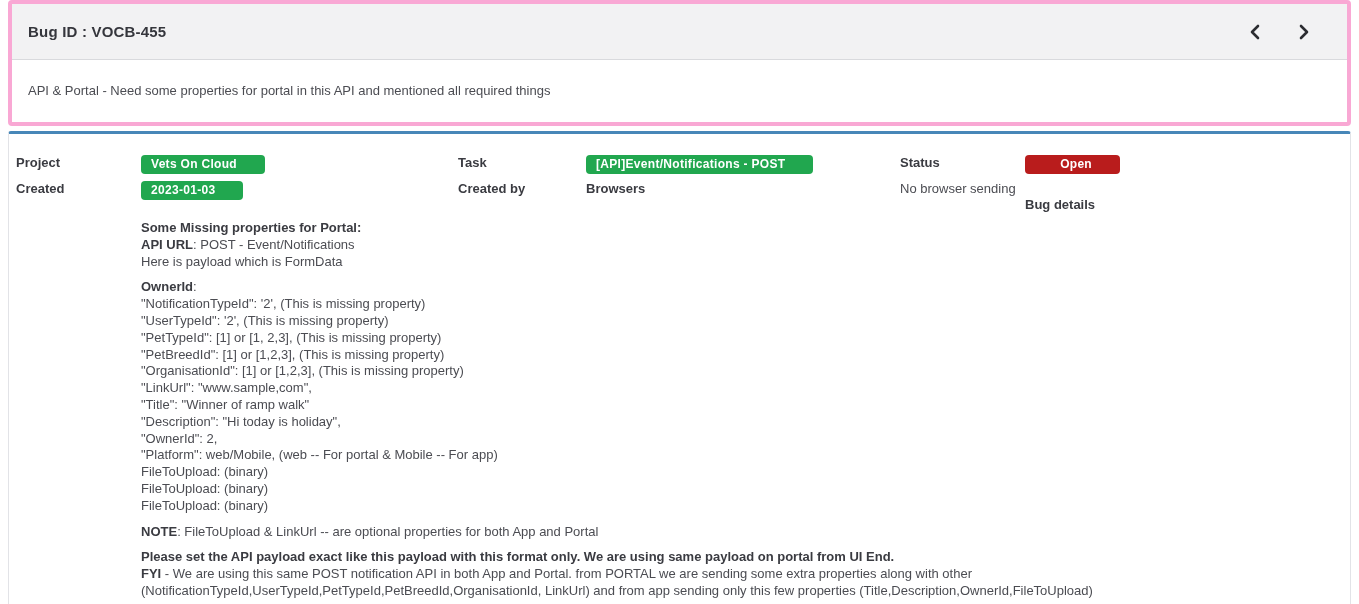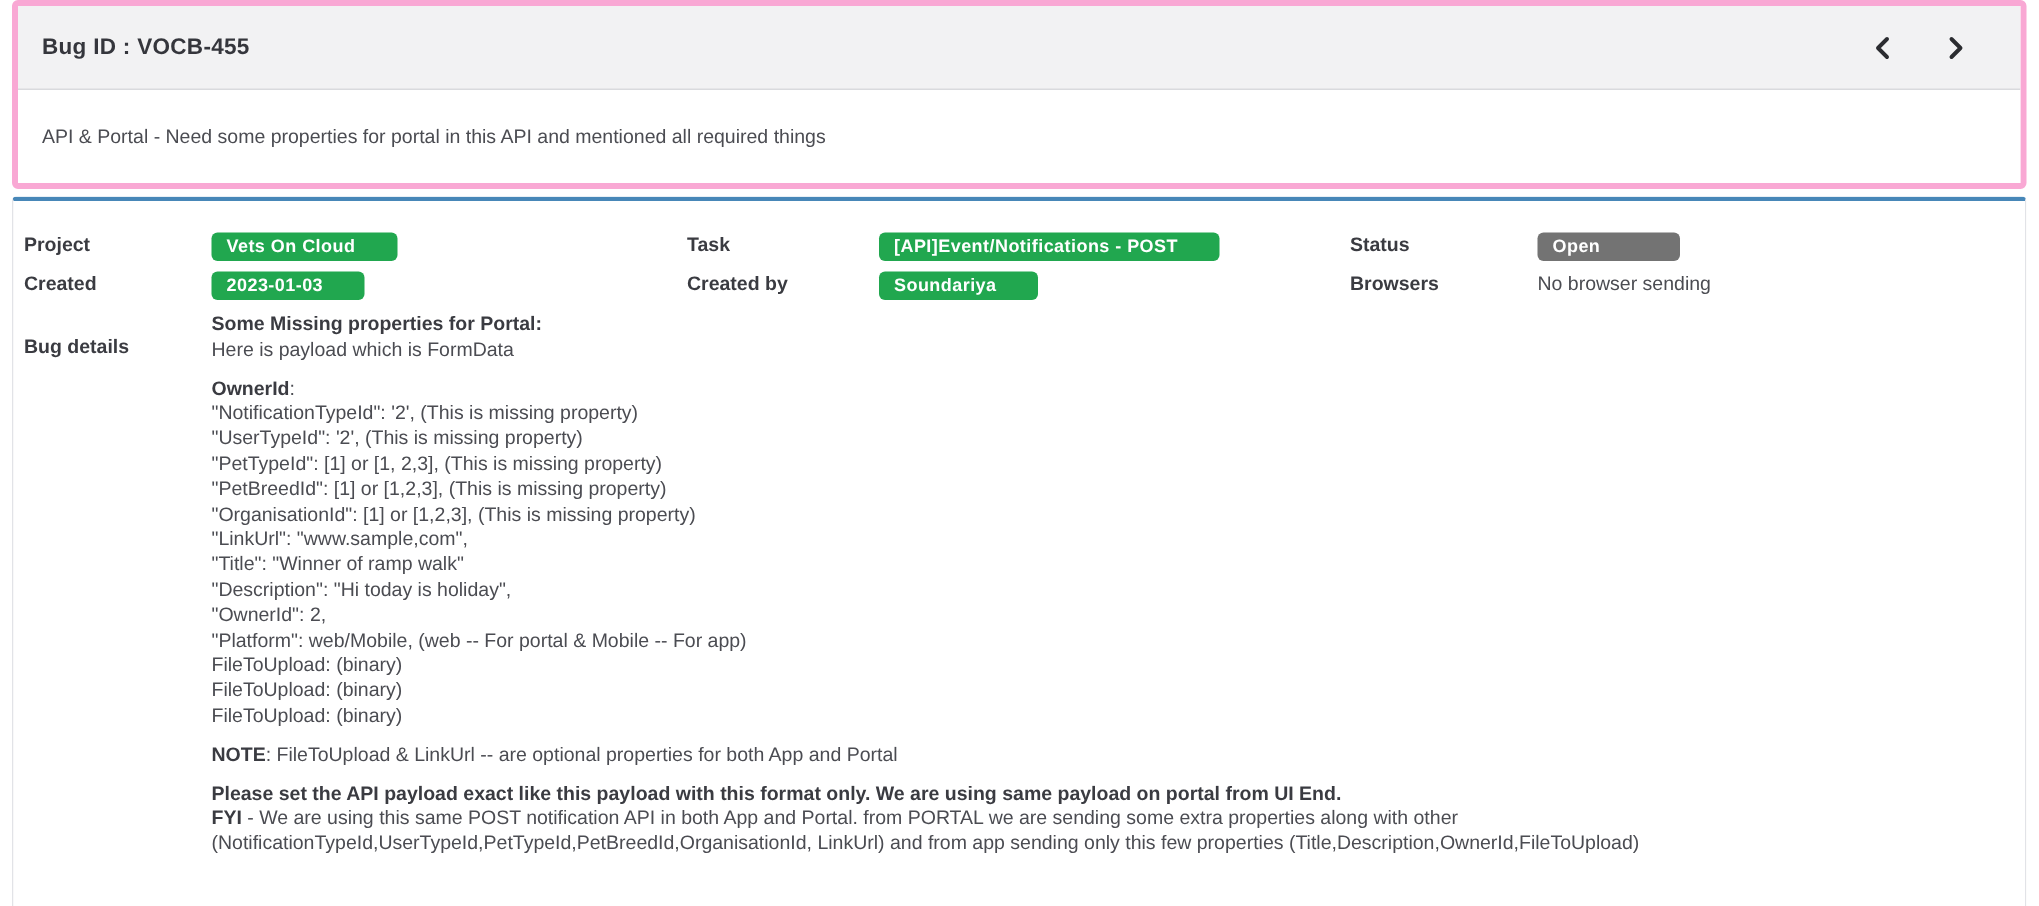--- a/index.html
+++ b/index.html
@@ -68,21 +68,21 @@
   .badge {
     display: inline-block;
     padding: 3px 28px 4px 10px;
     border-radius: 4px;
     color: #ffffff;
     font-size: 12px; font-weight: bold;
     letter-spacing: 0.3px;
     line-height: 1.0;
   }
   .badge-green { background: #21a74f; }
-  .badge-red { background: #737373; min-width: 95px; text-align: left; }
+  .badge-red { background: #b91c1c; min-width: 95px; text-align: right; }
 
   .bd-label { margin-top: 16px; }
   .bd-content {
     grid-column: 2 / 7;
     margin-top: 3px;
     font-size: 13px; color: #4b4c52;
     line-height: 16.8px;
     padding-right: 40px;
   }
   .bd-content .para { margin-bottom: 9px; }
@@ -131,30 +131,28 @@
       <div class="lbl">Status</div>
       <div class="val">
         <span class="badge badge-red">Open</span>
       </div>
 
       <div class="lbl">Created</div>
       <div class="val">
         <span class="badge badge-green">2023-01-03</span>
       </div>
       <div class="lbl">Created by</div>
-      <div class="val">
-        <span class="badge badge-green">Soundariya</span>
-      </div>
       <div class="lbl">Browsers</div>
       <div class="val">No browser sending</div>
 
       <div class="lbl bd-label">Bug details</div>
       <div class="bd-content">
           <div class="para">
             <div class="line"><span class="b">Some Missing properties for Portal:</span></div>
+            <div class="line"><span class="b">API URL</span><span>: POST - Event/Notifications</span></div>
             <div class="line"><span>Here is payload which is FormData</span></div>
           </div>
           <div class="para">
             <div class="line"><span class="b">OwnerId</span><span>:</span></div>
             <div class="line"><span>"NotificationTypeId": '2', (This is missing property)</span></div>
             <div class="line"><span>"UserTypeId": '2', (This is missing property)</span></div>
             <div class="line"><span>"PetTypeId": [1] or [1, 2,3], (This is missing property)</span></div>
             <div class="line"><span>"PetBreedId": [1] or [1,2,3], (This is missing property)</span></div>
             <div class="line"><span>"OrganisationId": [1] or [1,2,3], (This is missing property)</span></div>
             <div class="line"><span>"LinkUrl": "www.sample,com",</span></div>

